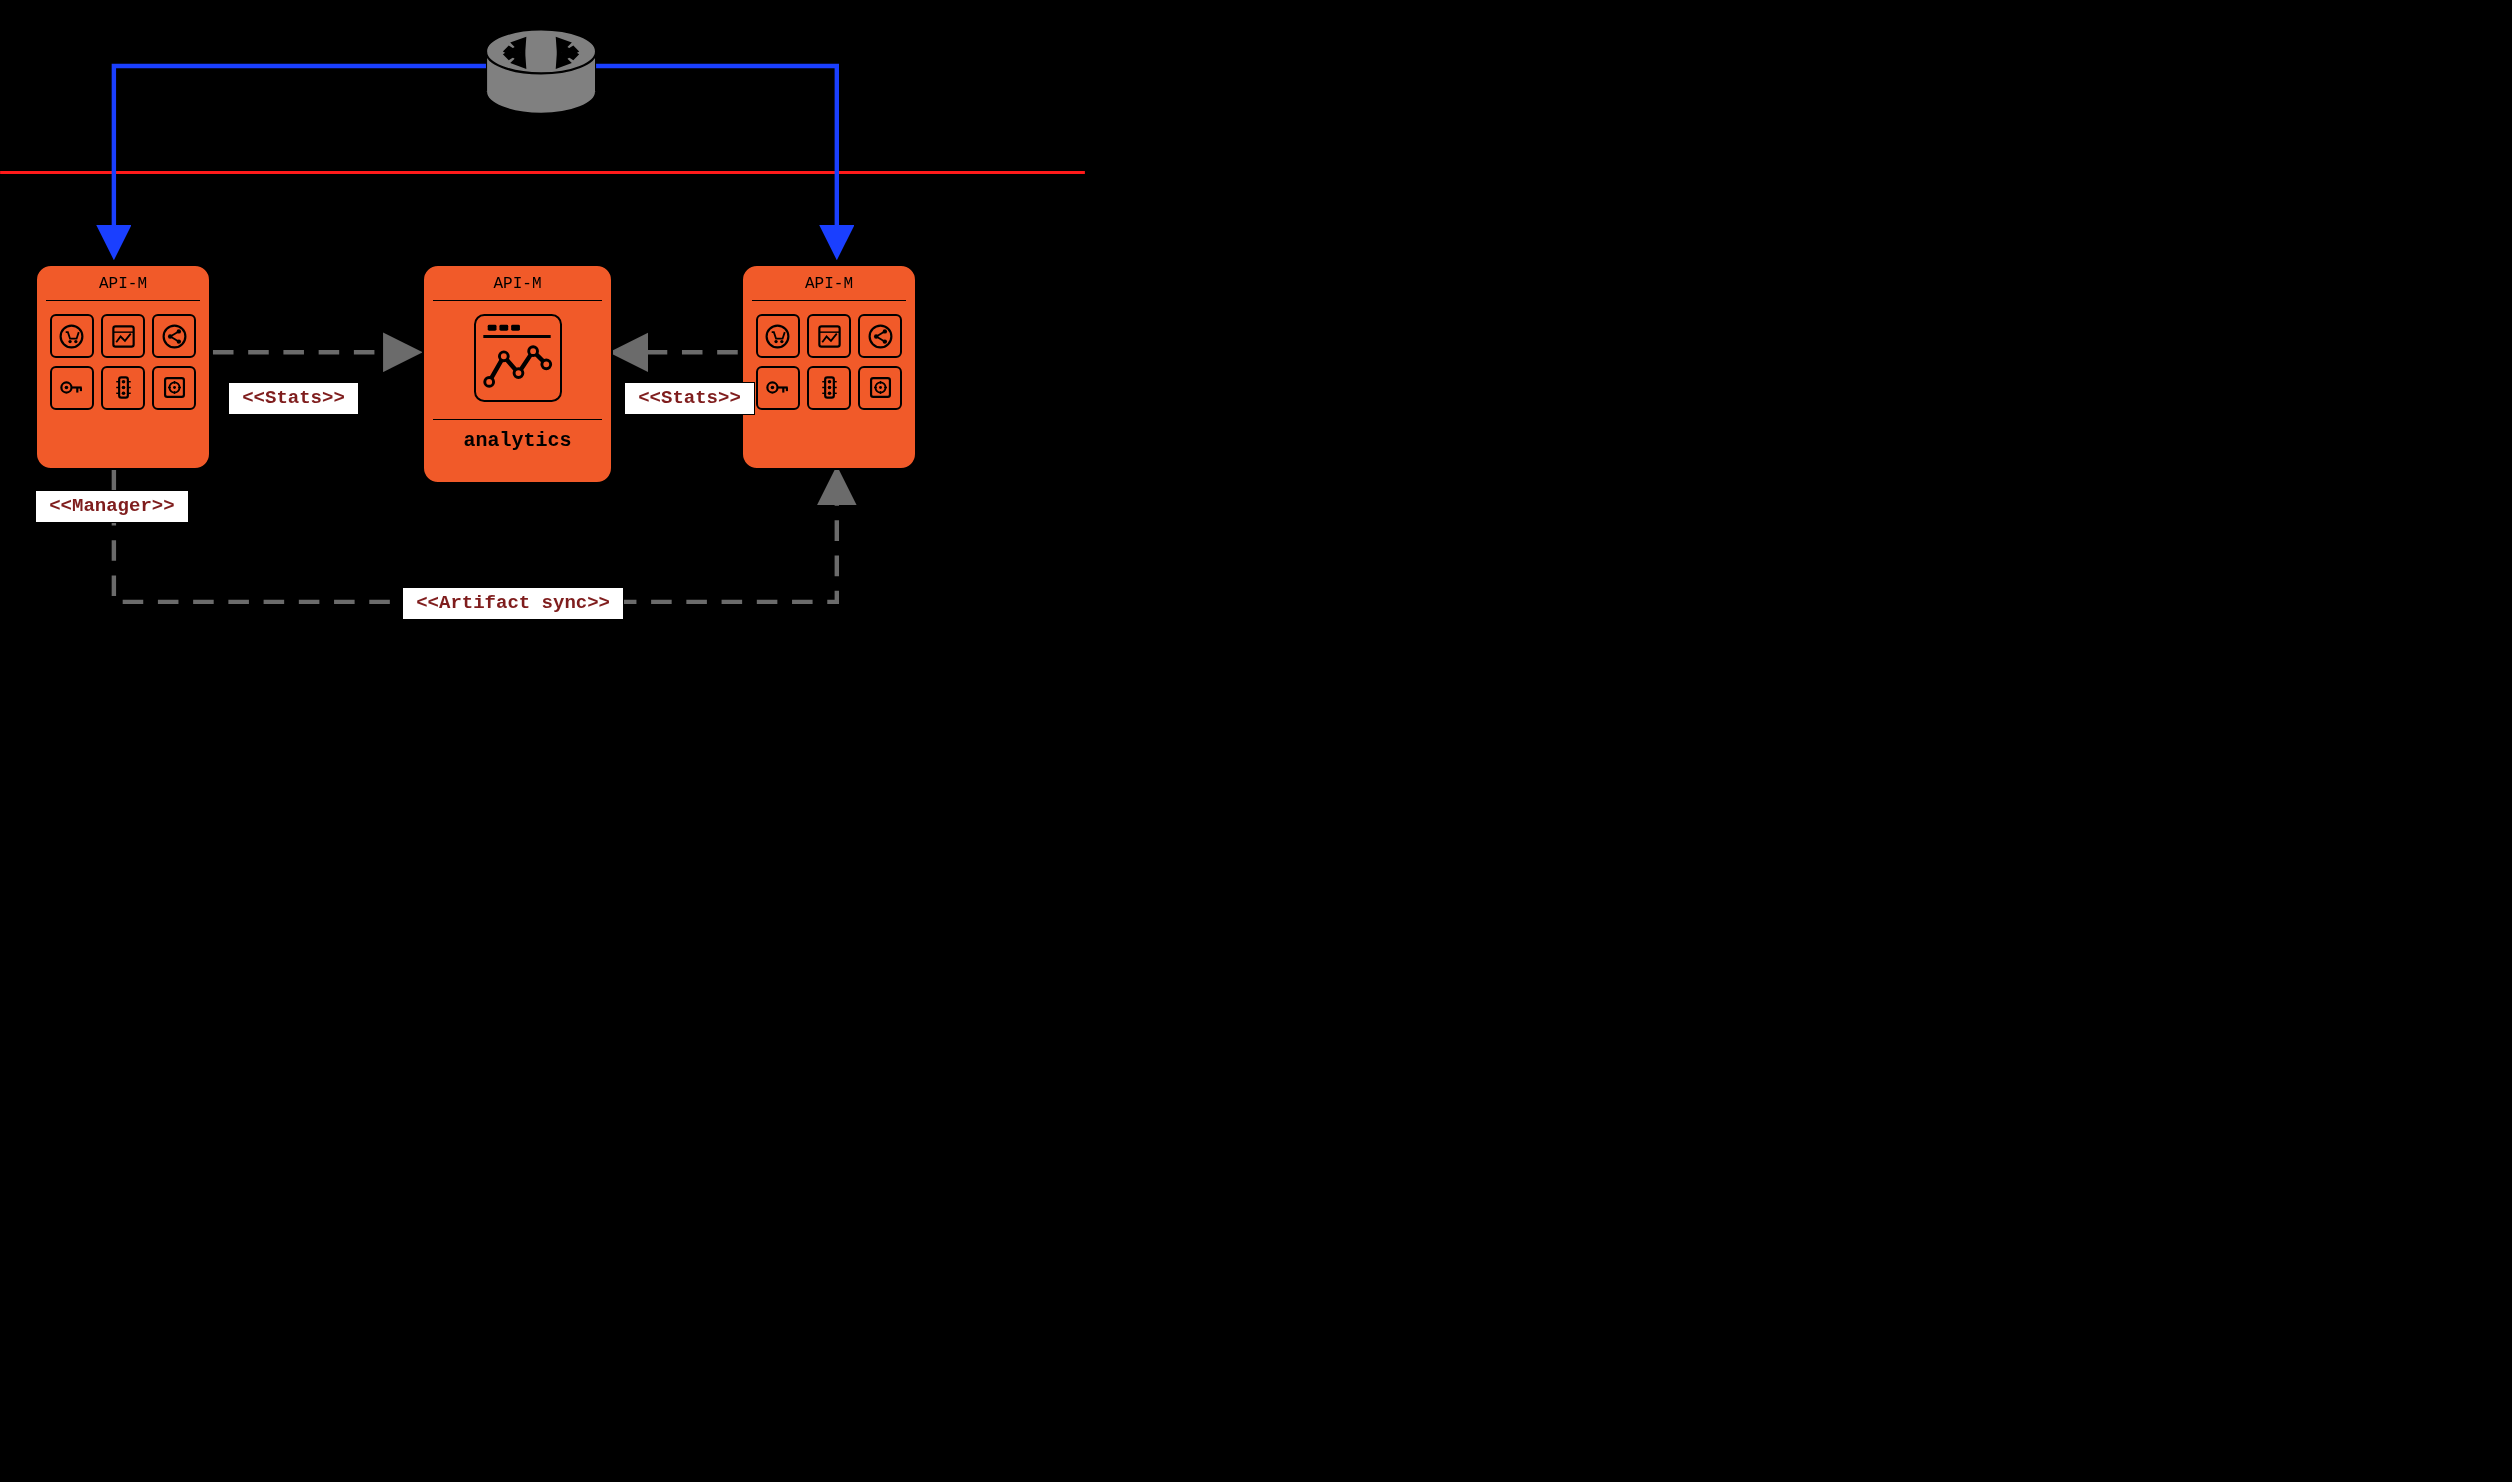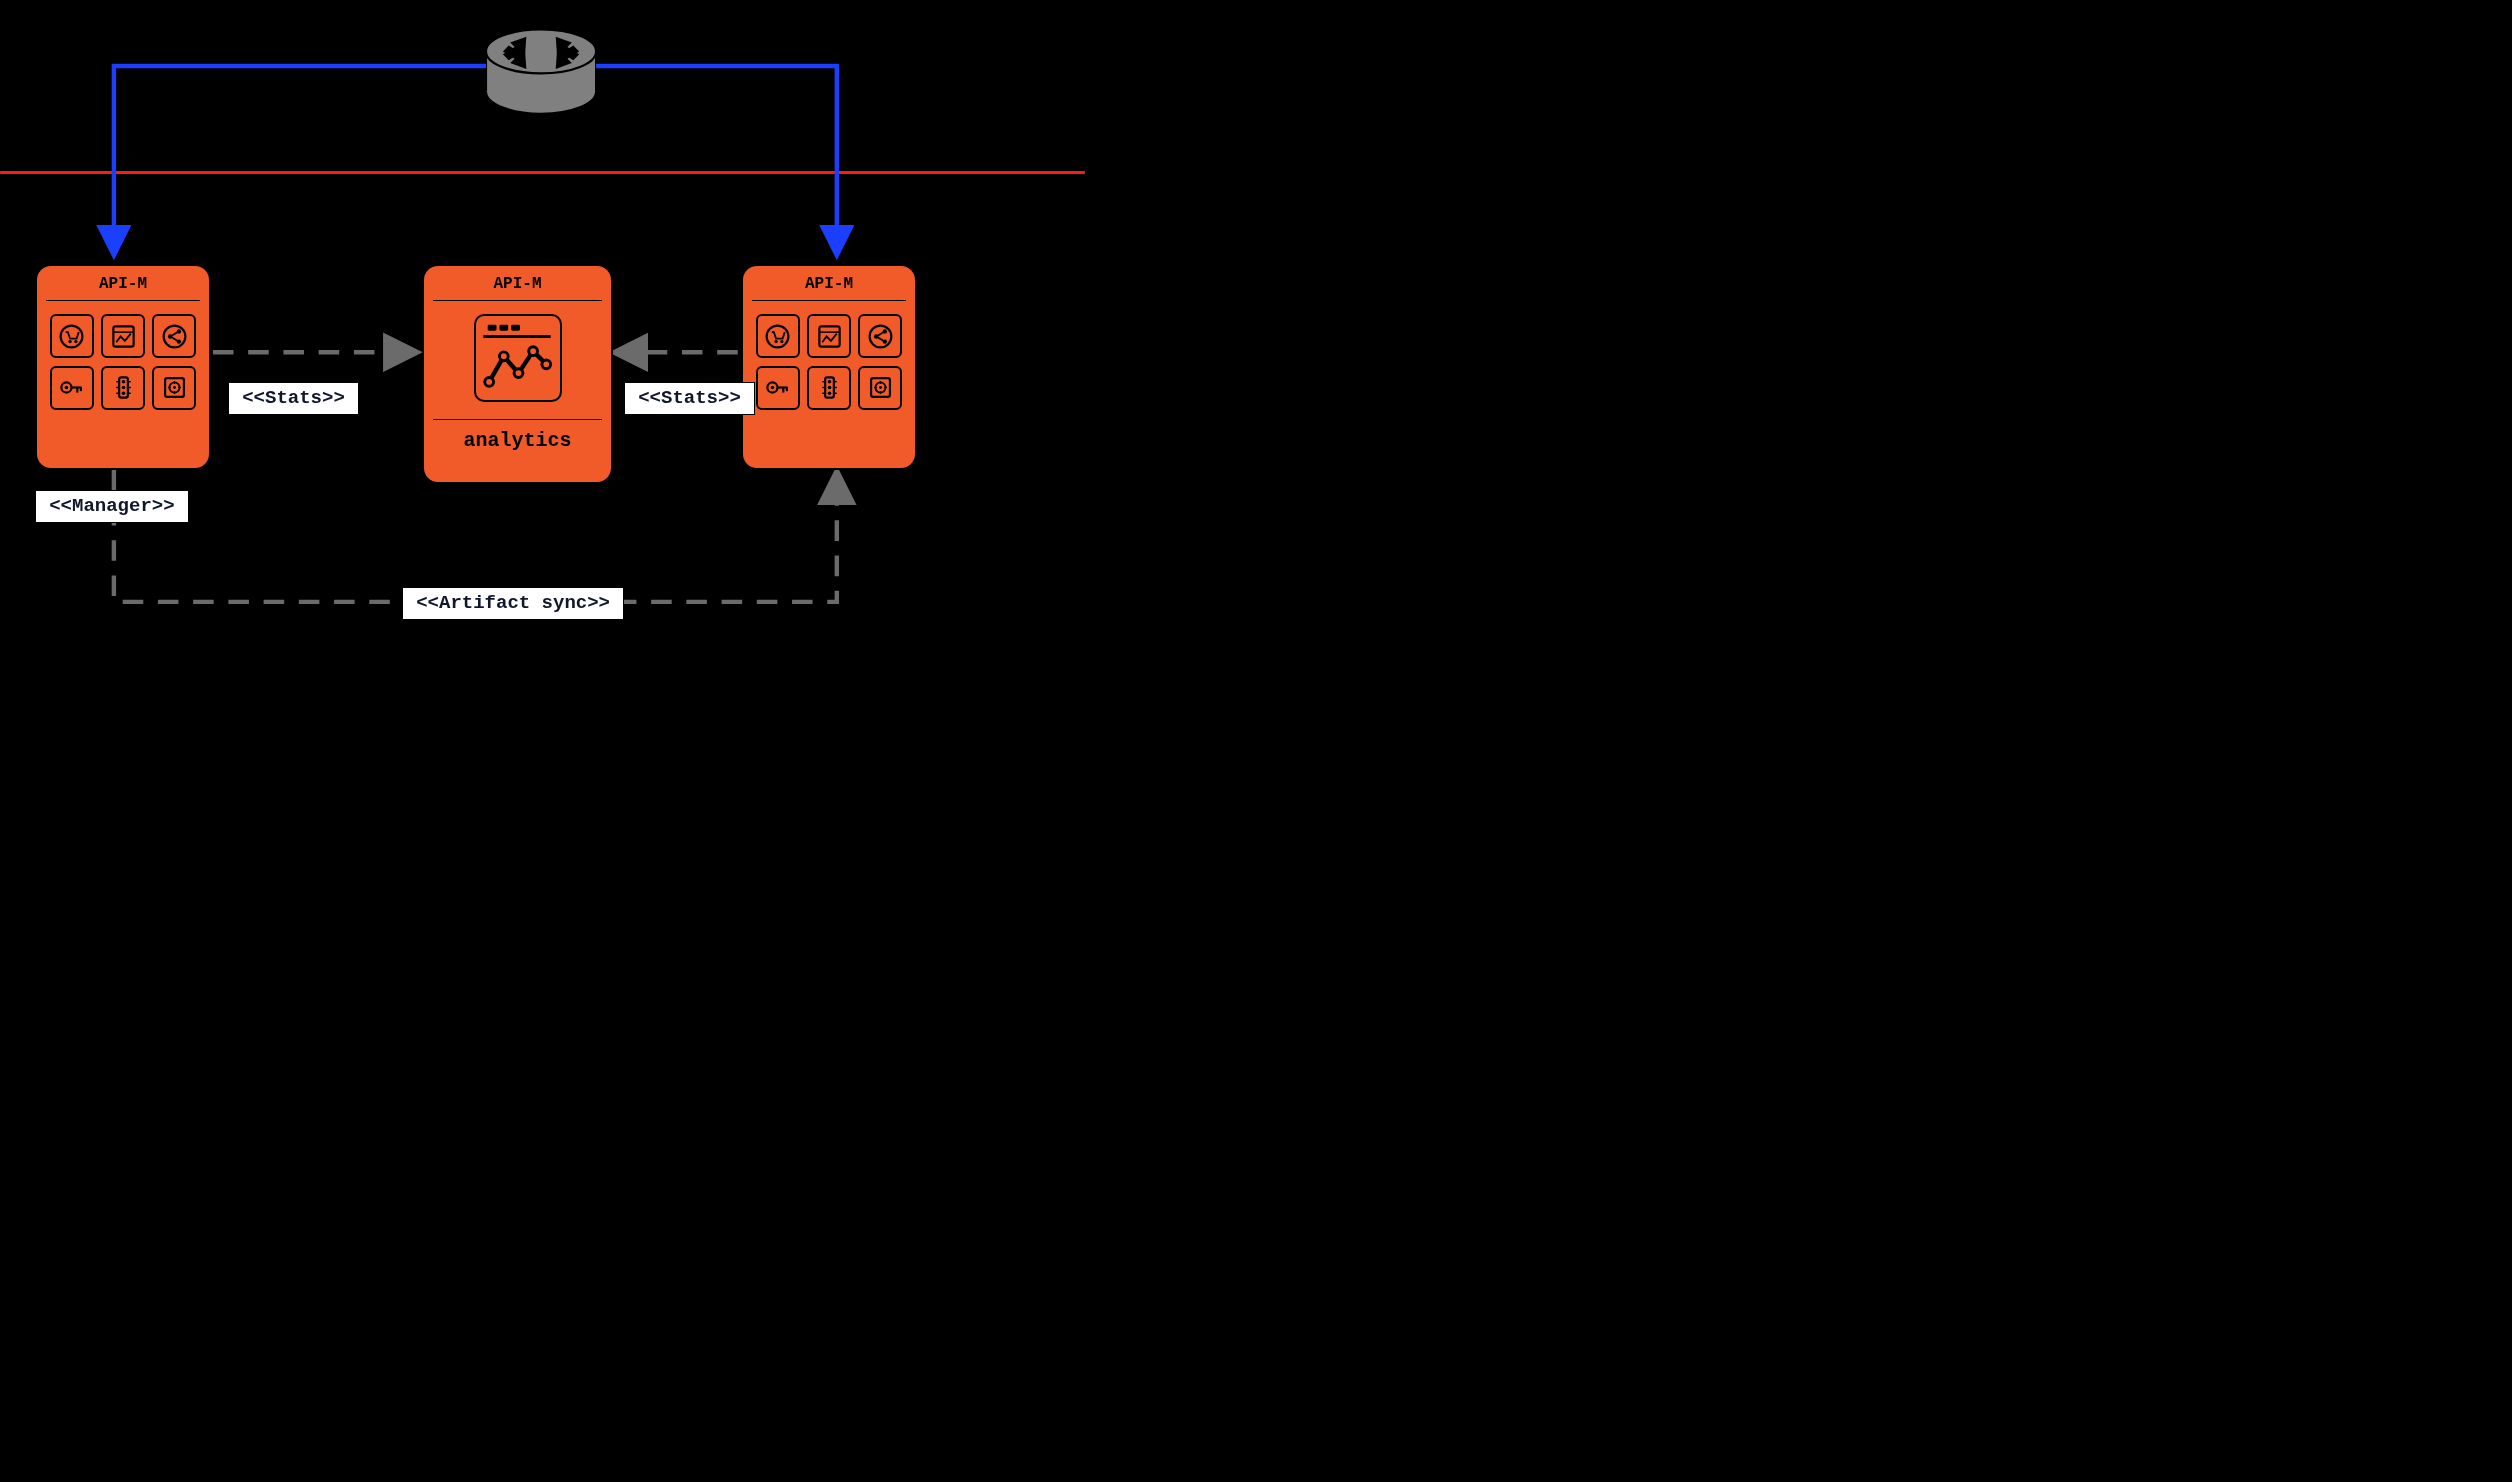--- a/index.html
+++ b/index.html
@@ -22,21 +22,21 @@
     overflow: visible;
   }
   .box {
     position: absolute;
     background: #f15a29;
     border: 2.2px solid #000;
     border-radius: 16px;
   }
   .box-title {
     text-align: center;
-    font-weight: 700;
+    font-weight: 400;
     color: #000;
     font-size: 16px;
     padding: 8.8px 0 7.3px 0;
   }
   .box-divider {
     height: 0;
     border-top: 1.5px solid #000;
     margin: 0 8.8px;
   }
   .icon-grid {
@@ -70,21 +70,21 @@
   .analytics-sub {
     text-align: center;
     font-weight: 700;
     color: #000;
     font-size: 20px;
     padding: 8.8px 0 11.7px 0;
   }
   .label {
     position: absolute;
     background: #fff;
-    color: #0f172a;
+    color: #7f1d1d;
     font-family: "Courier New", Courier, monospace;
     font-weight: 700;
     font-size: 19px;
     padding: 4.4px 13.2px;
     white-space: nowrap;
     border: 0.7px solid #000;
   }
 </style>
 </head>
 <body>

